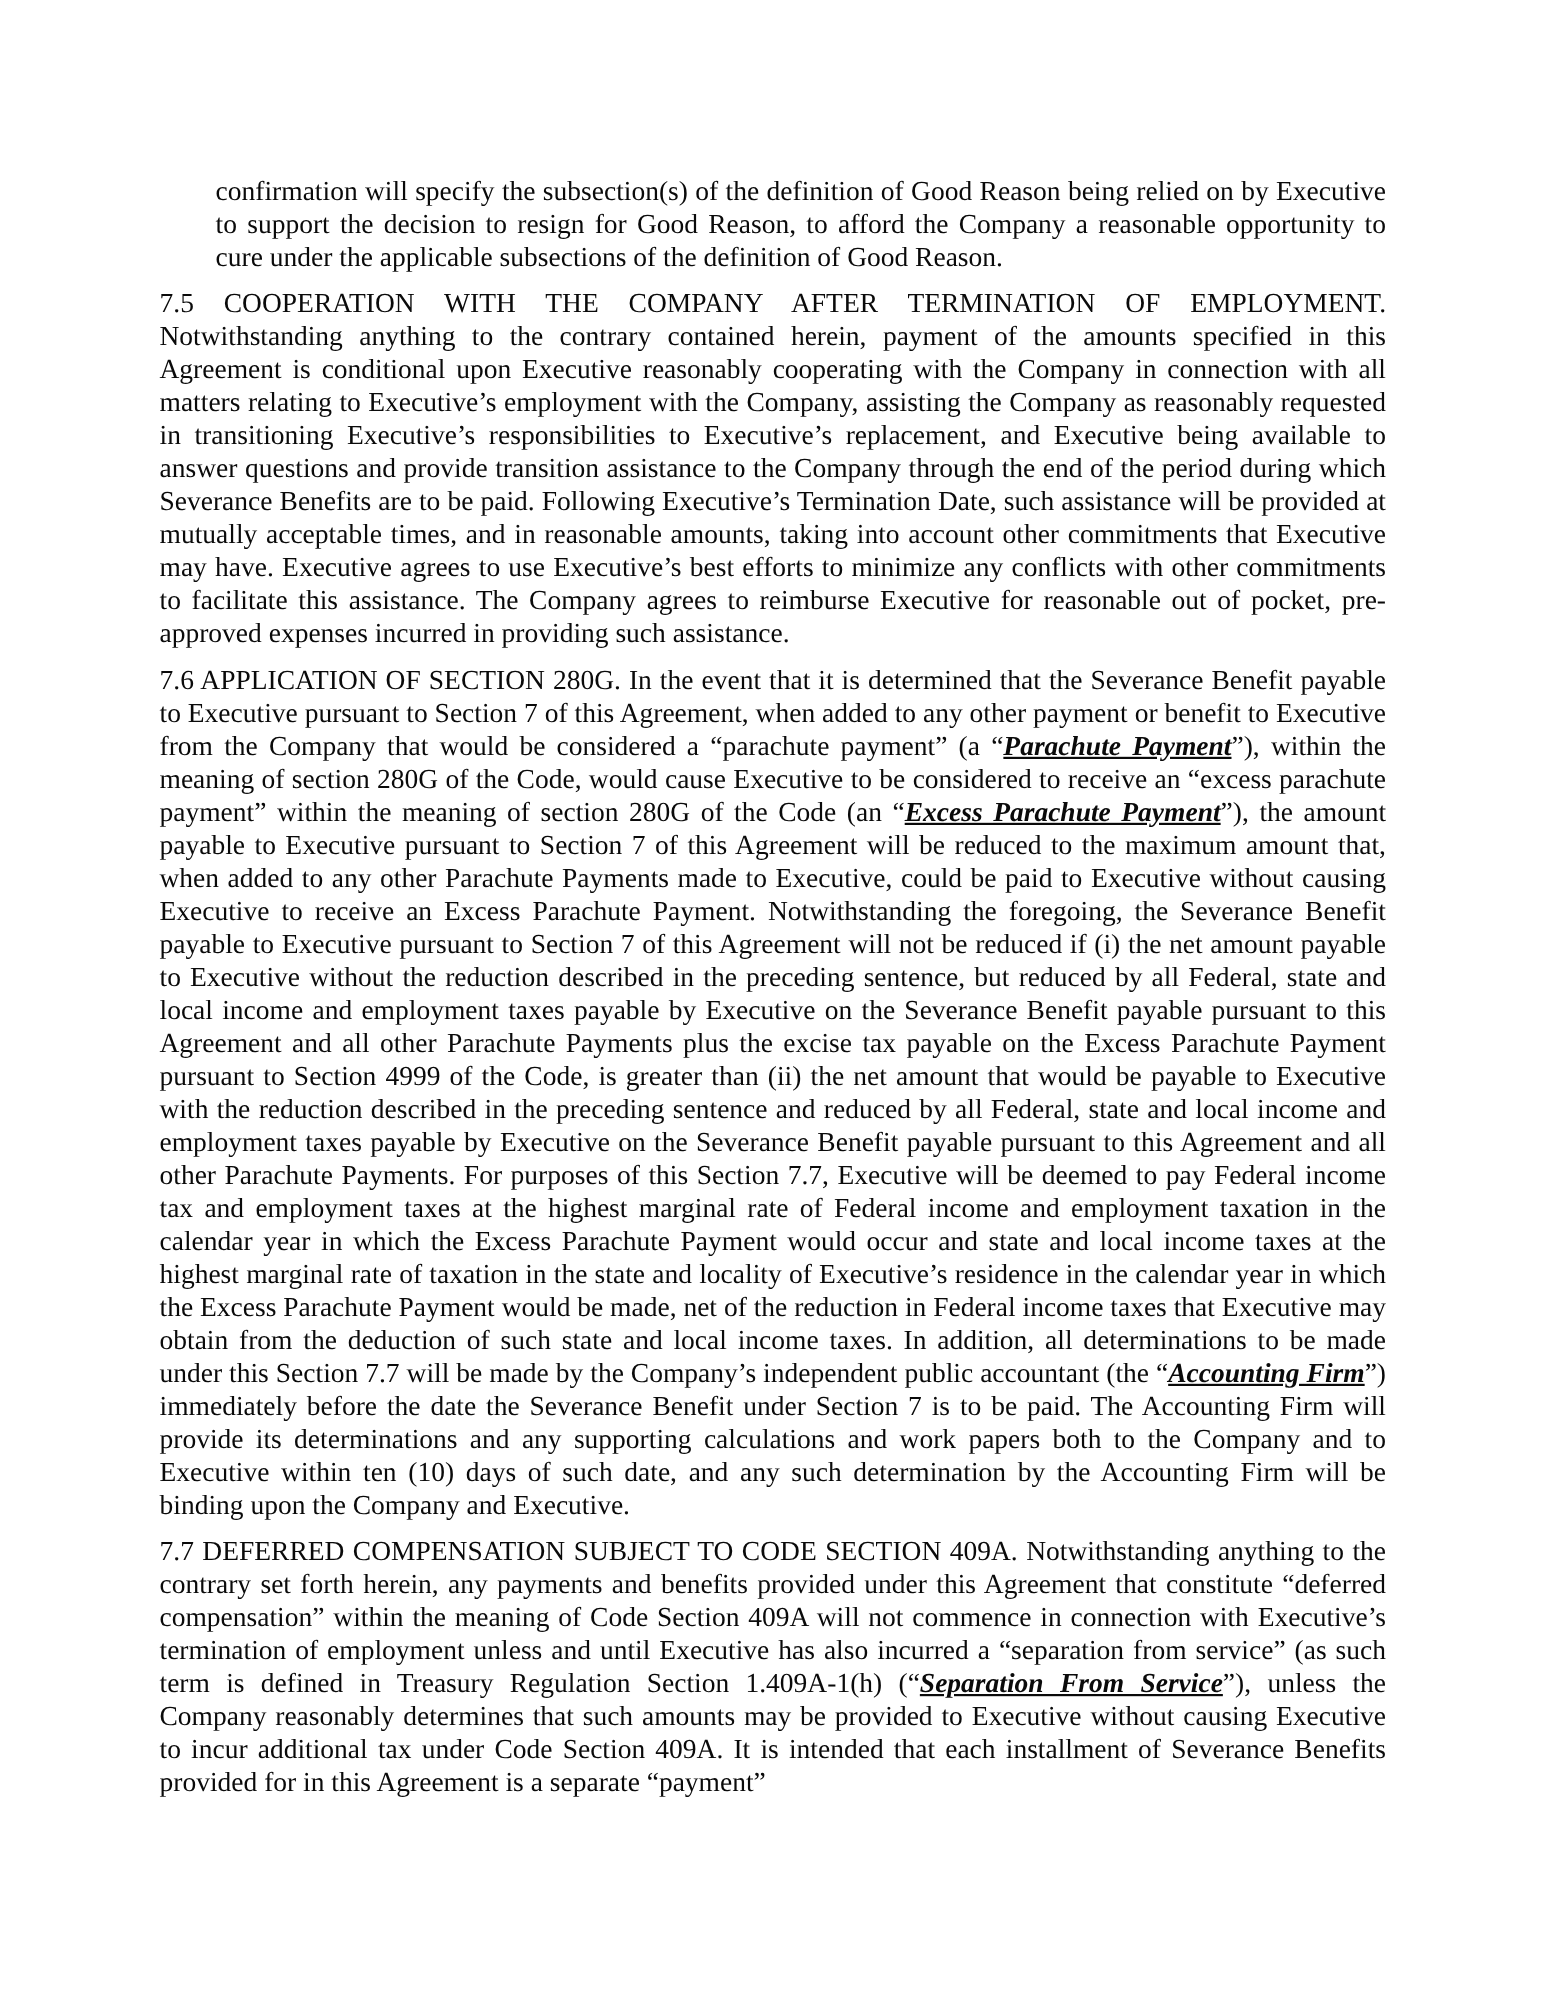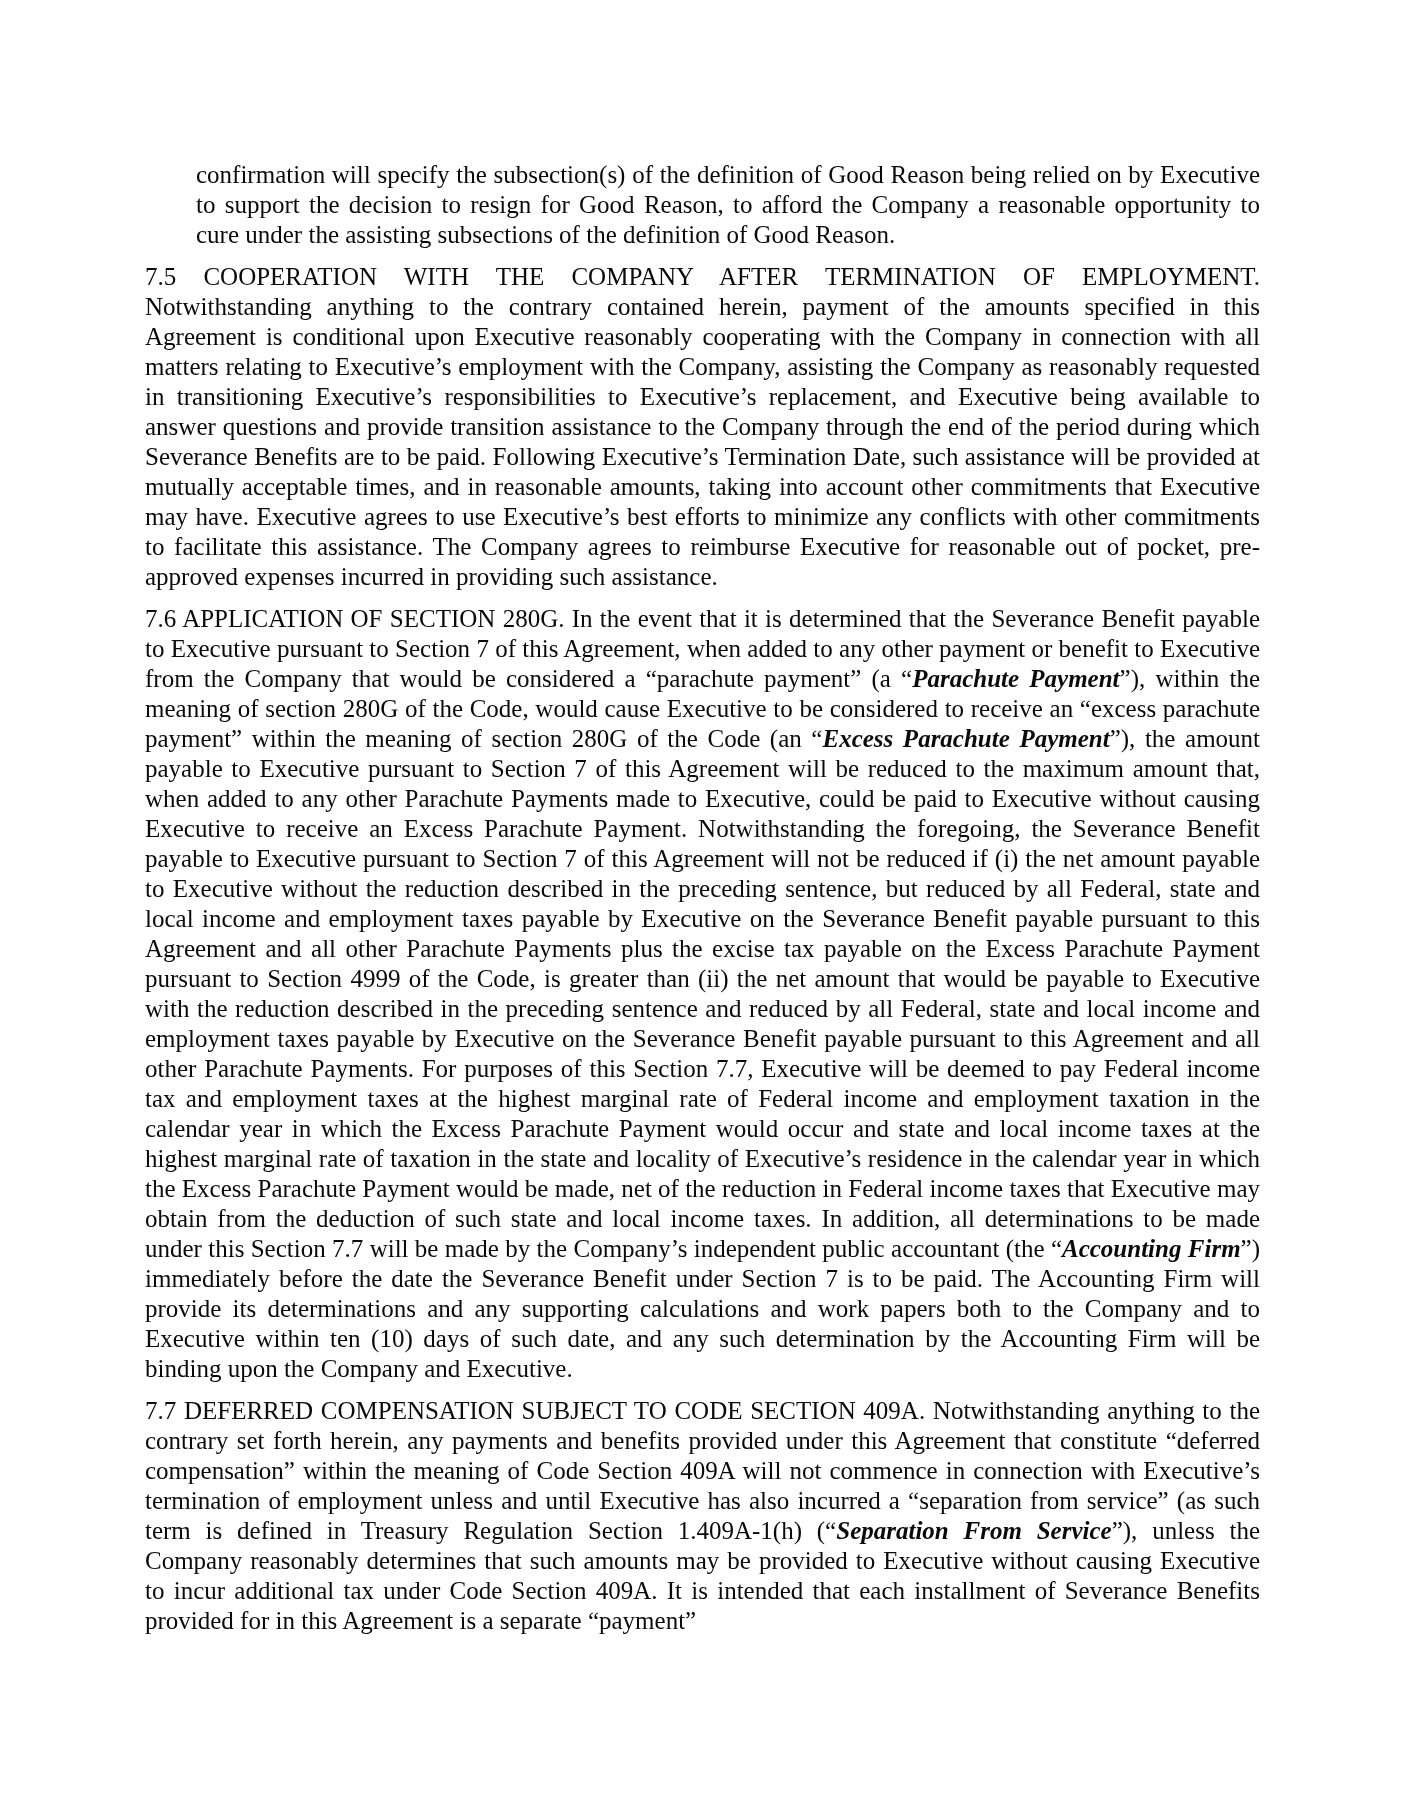--- a/index.html
+++ b/index.html
@@ -37,25 +37,26 @@
     font-weight: normal;
     font-style: normal;
   }
   .run-bold {
     font-weight: normal;
     font-style: normal;
   }
   .run-bolditalic {
     font-weight: bold;
     font-style: italic;
+    text-decoration: underline;
   }
 </style>
 </head>
 <body>
 
 <div class="page">
   <div class="doc-body" style="color: rgb(10, 10, 10);">
-      <p class="para indent"><span class="run-normal">confirmation will specify the subsection(s) of the definition of Good Reason being relied on by Executive to support the decision to resign for Good Reason, to afford the Company a reasonable opportunity to cure under the assisting subsections of the definition of Good Reason.</span></p>
+      <p class="para indent"><span class="run-normal">confirmation will specify the subsection(s) of the definition of Good Reason being relied on by Executive to support the decision to resign for Good Reason, to afford the Company a reasonable opportunity to cure under the applicable subsections of the definition of Good Reason.</span></p>
       <p class="para"><span class="run-bold">7.5 COOPERATION WITH THE COMPANY AFTER TERMINATION OF EMPLOYMENT</span><span class="run-normal">. Notwithstanding anything to the contrary contained herein, payment of the amounts specified in this Agreement is conditional upon Executive reasonably cooperating with the Company in connection with all matters relating to Executive’s employment with the Company, assisting the Company as reasonably requested in transitioning Executive’s responsibilities to Executive’s replacement, and Executive being available to answer questions and provide transition assistance to the Company through the end of the period during which Severance Benefits are to be paid. Following Executive’s Termination Date, such assistance will be provided at mutually acceptable times, and in reasonable amounts, taking into account other commitments that Executive may have. Executive agrees to use Executive’s best efforts to minimize any conflicts with other commitments to facilitate this assistance. The Company agrees to reimburse Executive for reasonable out of pocket, pre-approved expenses incurred in providing such assistance.</span></p>
       <p class="para"><span class="run-bold">7.6 APPLICATION OF SECTION 280G</span><span class="run-normal">. In the event that it is determined that the Severance Benefit payable to Executive pursuant to Section 7 of this Agreement, when added to any other payment or benefit to Executive from the Company that would be considered a “parachute payment” (a “</span><span class="run-bolditalic">Parachute Payment</span><span class="run-normal">”), within the meaning of section 280G of the Code, would cause Executive to be considered to receive an “excess parachute payment” within the meaning of section 280G of the Code (an “</span><span class="run-bolditalic">Excess Parachute Payment</span><span class="run-normal">”), the amount payable to Executive pursuant to Section 7 of this Agreement will be reduced to the maximum amount that, when added to any other Parachute Payments made to Executive, could be paid to Executive without causing Executive to receive an Excess Parachute Payment. Notwithstanding the foregoing, the Severance Benefit payable to Executive pursuant to Section 7 of this Agreement will not be reduced if (i) the net amount payable to Executive without the reduction described in the preceding sentence, but reduced by all Federal, state and local income and employment taxes payable by Executive on the Severance Benefit payable pursuant to this Agreement and all other Parachute Payments plus the excise tax payable on the Excess Parachute Payment pursuant to Section 4999 of the Code, is greater than (ii) the net amount that would be payable to Executive with the reduction described in the preceding sentence and reduced by all Federal, state and local income and employment taxes payable by Executive on the Severance Benefit payable pursuant to this Agreement and all other Parachute Payments. For purposes of this Section 7.7, Executive will be deemed to pay Federal income tax and employment taxes at the highest marginal rate of Federal income and employment taxation in the calendar year in which the Excess Parachute Payment would occur and state and local income taxes at the highest marginal rate of taxation in the state and locality of Executive’s residence in the calendar year in which the Excess Parachute Payment would be made, net of the reduction in Federal income taxes that Executive may obtain from the deduction of such state and local income taxes. In addition, all determinations to be made under this Section 7.7 will be made by the Company’s independent public accountant (the “</span><span class="run-bolditalic">Accounting Firm</span><span class="run-normal">”) immediately before the date the Severance Benefit under Section 7 is to be paid. The Accounting Firm will provide its determinations and any supporting calculations and work papers both to the Company and to Executive within ten (10) days of such date, and any such determination by the Accounting Firm will be binding upon the Company and Executive.</span></p>
       <p class="para"><span class="run-bold">7.7 DEFERRED COMPENSATION SUBJECT TO CODE SECTION 409A</span><span class="run-normal">. Notwithstanding anything to the contrary set forth herein, any payments and benefits provided under this Agreement that constitute “deferred compensation” within the meaning of Code Section 409A will not commence in connection with Executive’s termination of employment unless and until Executive has also incurred a “separation from service” (as such term is defined in Treasury Regulation Section 1.409A-1(h) (“</span><span class="run-bolditalic">Separation From Service</span><span class="run-normal">”), unless the Company reasonably determines that such amounts may be provided to Executive without causing Executive to incur additional tax under Code Section 409A. It is intended that each installment of Severance Benefits provided for in this Agreement is a separate “payment”</span></p>
     </div>
 </div>
 
 </body></html>

